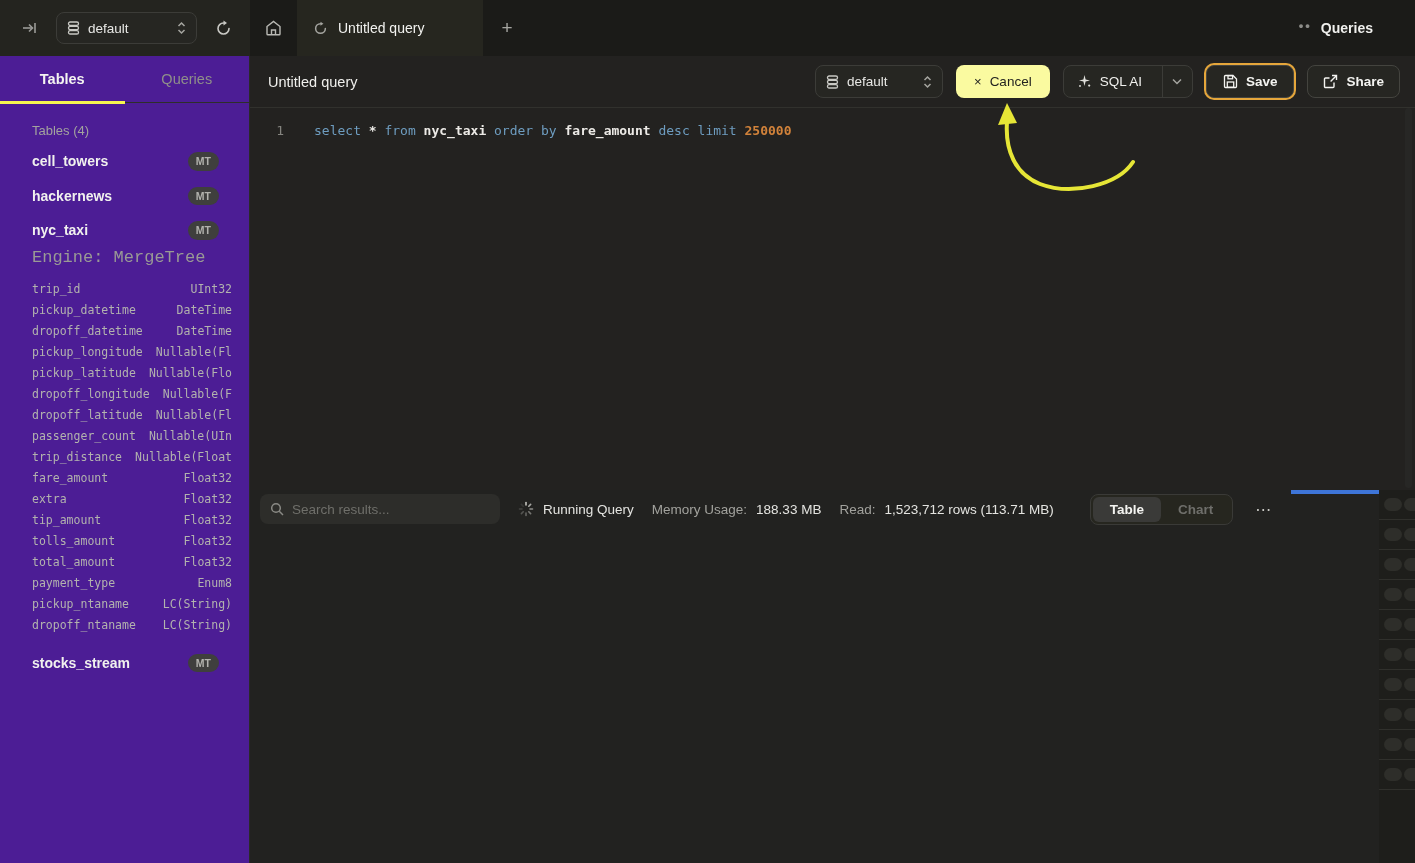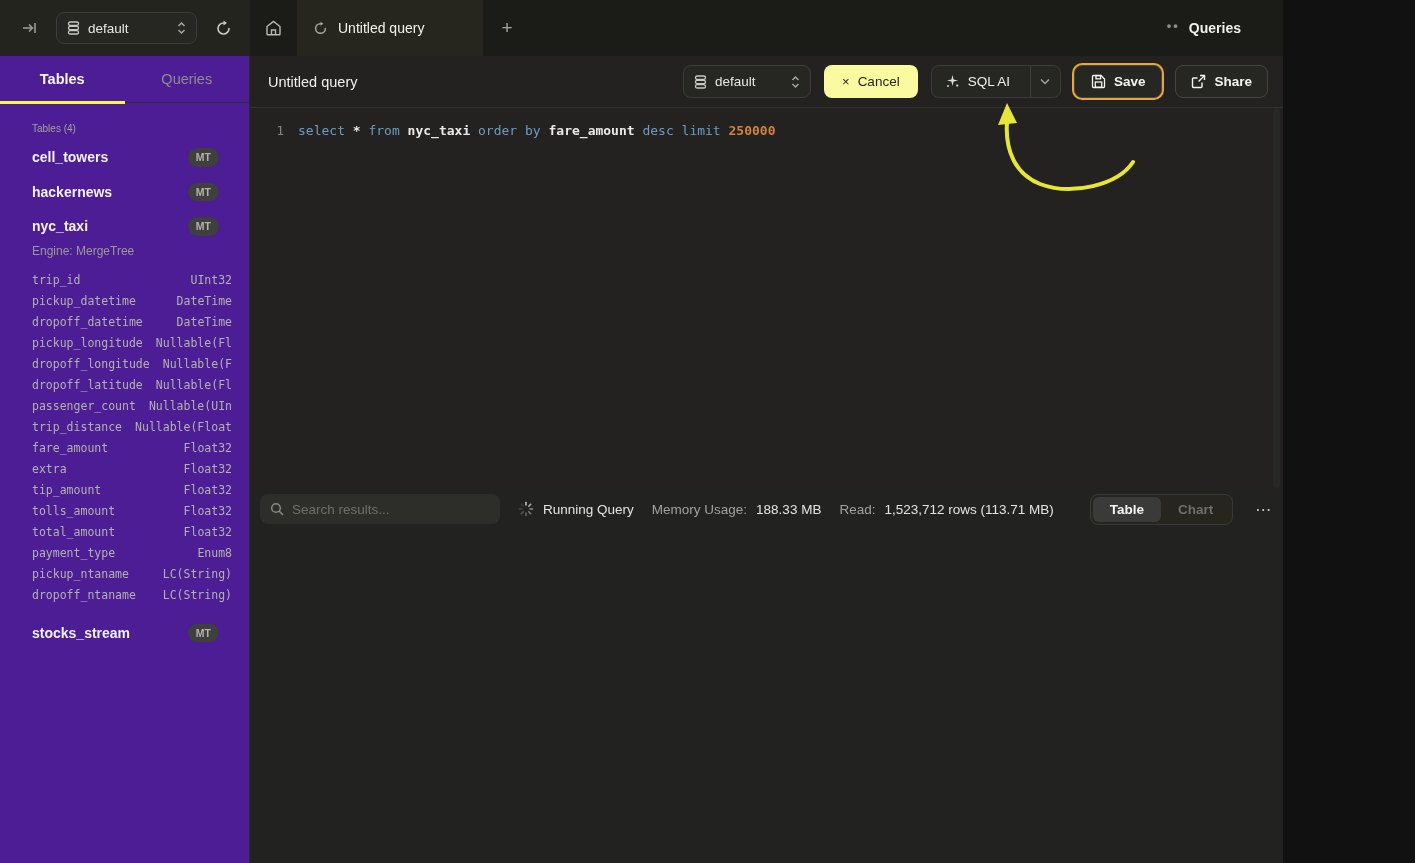--- a/index.html
+++ b/index.html
@@ -6,21 +6,21 @@
     --accent_yellow:#f6f64f;
     --cancel_yellow:#fafaa0;
     --save_ring:#e5a63b;
     --progress_blue:#3e75d8;
     --kw:#6e9dc0;
     --num:#d1823a;
   }
   *{box-sizing:border-box;margin:0;padding:0;}
   html,body{background:#111;}
   body{font-family:"Liberation Sans",sans-serif;-webkit-font-smoothing:antialiased;}
-  .app{position:relative;width:1283px;height:863px;background:#1e1e1b;overflow:hidden;color:#ececea;font-size:14px;}
+  .app{position:relative;width:1415px;height:863px;background:#1e1e1b;overflow:hidden;color:#ececea;font-size:14px;}
 
   
   .topbar{display:flex;height:56px;}
   .topbar-left{width:250px;background:#24241f;display:flex;align-items:center;gap:14px;padding:0 14px 0 18px;flex:none;}
   .topbar-right{flex:1;background:#1b1b18;display:flex;align-items:stretch;}
   .icon-btn{background:none;border:none;color:#9b9b97;display:flex;align-items:center;justify-content:center;cursor:pointer;padding:4px;}
   .db-select{flex:1;display:flex;align-items:center;gap:8px;height:32px;background:#262622;border:1px solid #3c3c38;border-radius:8px;padding:0 10px;color:#e8e8e5;font-size:13.5px;cursor:pointer;}
   .db-select .grow{flex:1;text-align:left;}
   .home-btn{width:47px;display:flex;align-items:center;justify-content:center;color:#b9b9b4;background:none;border:none;cursor:pointer;}
   .query-tab{width:186px;background:#26261f;display:flex;align-items:center;gap:10px;padding:0 16px;color:#f2f2ef;font-size:14px;cursor:pointer;border:none;}
@@ -36,25 +36,25 @@
   .sidebar{width:250px;flex:none;background:#4c1d95;display:flex;flex-direction:column;border-right:1px solid #2a2a27;}
   .side-tabs{display:flex;height:47px;border-bottom:1px solid #2e2e2a;flex:none;}
   .side-tab{flex:1;background:none;border:none;color:#8f8f8a;font-size:14.5px;cursor:pointer;position:relative;font-family:inherit;}
   .side-tab.active{color:#f4f4f1;font-weight:600;}
   .side-tab.active::after{content:"";position:absolute;left:0;right:0;bottom:-2px;height:3px;background:var(--accent_yellow);}
   .new-table-btn{margin:21px 17px 0 16px;height:31px;background:var(--accent_yellow);border:none;border-radius:7px;color:#1e1e19;font-size:14px;font-weight:500;display:flex;align-items:center;justify-content:center;gap:8px;cursor:pointer;font-family:inherit;}
   .search-box{margin:16px 17px 0 16px;height:32px;background:#2b2b28;border-radius:8px;display:flex;align-items:center;gap:8px;padding:0 10px;}
   .search-box input{background:none;border:none;outline:none;color:#d5d5d1;font-size:13.5px;width:100%;font-family:inherit;}
   .search-box input::placeholder{color:#77776f;}
   .resources{flex:1;overflow:hidden;padding:20px 0 0 0;}
-  .section-label{color:#a3a39e;font-size:10px;padding:0 30px 6px 32px;}
+  .section-label{color:#a3a39e;font-size:13px;padding:0 30px 6px 32px;}
   .res-row{display:flex;align-items:center;justify-content:space-between;padding:8px 30px 8px 32px;cursor:pointer;}
   .res-name{color:#f1f1ee;font-size:14px;font-weight:600;}
   .res-badge{background:#3f3f3d;color:#b2b2ad;font-size:10.5px;font-weight:700;padding:4px 8px;border-radius:10px;line-height:1;}
-  .res-engine{color:#99999400;color:#9a9a95;font-size:12px;padding:0 30px 8px 32px;}
+  .res-engine{color:#99999400;color:#9a9a95;font-size:17px;padding:0 30px 8px 32px;font-family:Liberation Mono, monospace;}
   .cols{padding:4px 0 10px 0;}
   .col-row{display:flex;justify-content:space-between;align-items:center;padding:3.5px 17px 3.5px 32px;font-family:"DejaVu Sans Mono","Liberation Mono",monospace;font-size:11.5px;color:#b3b3ae;cursor:pointer;}
   .col-type{color:#b3b3ae;}
 
   
   .main{flex:1;display:flex;flex-direction:column;min-width:0;background:#232220;}
   .query-toolbar{height:52px;flex:none;display:flex;align-items:center;padding:0 15px 0 18px;gap:13px;border-bottom:1px solid #31312d;}
   .qt-title{font-size:14.5px;color:#f0f0ed;flex:1;}
   .qt-db{width:128px;height:33px;display:flex;align-items:center;gap:8px;background:#262622;border:1px solid #3c3c38;border-radius:8px;padding:0 10px;color:#e8e8e5;font-size:13.5px;cursor:pointer;}
   .qt-db .grow{flex:1;text-align:left;}
@@ -64,21 +64,21 @@
   .sqlai-btn{background:#262622;border:1px solid #3c3c38;color:#f0f0ed;padding:0;overflow:hidden;}
   .sqlai-main{display:flex;align-items:center;gap:8px;padding:0 12px 0 13px;height:100%;}
   .sqlai-caret{display:flex;align-items:center;justify-content:center;width:30px;height:100%;border-left:1px solid #3c3c38;color:#a5a5a0;}
   .save-btn{background:#262622;border:1px solid #44443f;box-shadow:0 0 0 2px var(--save_ring);color:#f4f4f1;padding:0 16px;font-weight:600;}
   .share-btn{background:#262622;border:1px solid #44443f;color:#f4f4f1;padding:0 15px;font-weight:600;}
 
   
   .editor{height:382px;flex:none;position:relative;padding:12px 0 0 0;}
   .code-line{display:flex;align-items:baseline;font-family:"DejaVu Sans Mono","Liberation Mono",monospace;font-size:13px;line-height:21px;}
   .line-num{width:26px;text-align:right;color:#84847f;flex:none;margin-left:8px;}
-  .code-content{margin-left:14px;white-space:pre;}
+  .code-content{margin-left:30px;white-space:pre;}
   .tk-kw{color:var(--kw);}
   .tk-id{color:#eceae6;font-weight:700;}
   .tk-pl{color:#d5d5d0;}
   .tk-num{color:var(--num);font-weight:700;}
   .editor-scrollbar{position:absolute;right:3px;top:0;width:7px;height:380px;background:#2c2c29;border-radius:4px;opacity:.55;}
 
   
   .results{flex:1;display:flex;min-height:0;background:#222220;}
   .results-toolbar{height:38px;flex:none;display:flex;align-items:center;padding:0 15px 0 10px;gap:18px;}
   .results-search{width:240px;height:30px;background:#2d2d2a;border-radius:8px;display:flex;align-items:center;gap:8px;padding:0 10px;flex:none;}
@@ -206,20 +206,24 @@
                 <span class="col-name">pickup_datetime</span>
                 <span class="col-type">DateTime</span>
               </div>
               <div class="col-row">
                 <span class="col-name">dropoff_datetime</span>
                 <span class="col-type">DateTime</span>
               </div>
               <div class="col-row">
                 <span class="col-name">pickup_longitude</span>
                 <span class="col-type">Nullable(Fl</span>
+              </div>
+              <div class="col-row">
+                <span class="col-name">pickup_latitude</span>
+                <span class="col-type">Nullable(Flo</span>
               </div>
               <div class="col-row">
                 <span class="col-name">dropoff_longitude</span>
                 <span class="col-type">Nullable(F</span>
               </div>
               <div class="col-row">
                 <span class="col-name">dropoff_latitude</span>
                 <span class="col-type">Nullable(Fl</span>
               </div>
               <div class="col-row">

